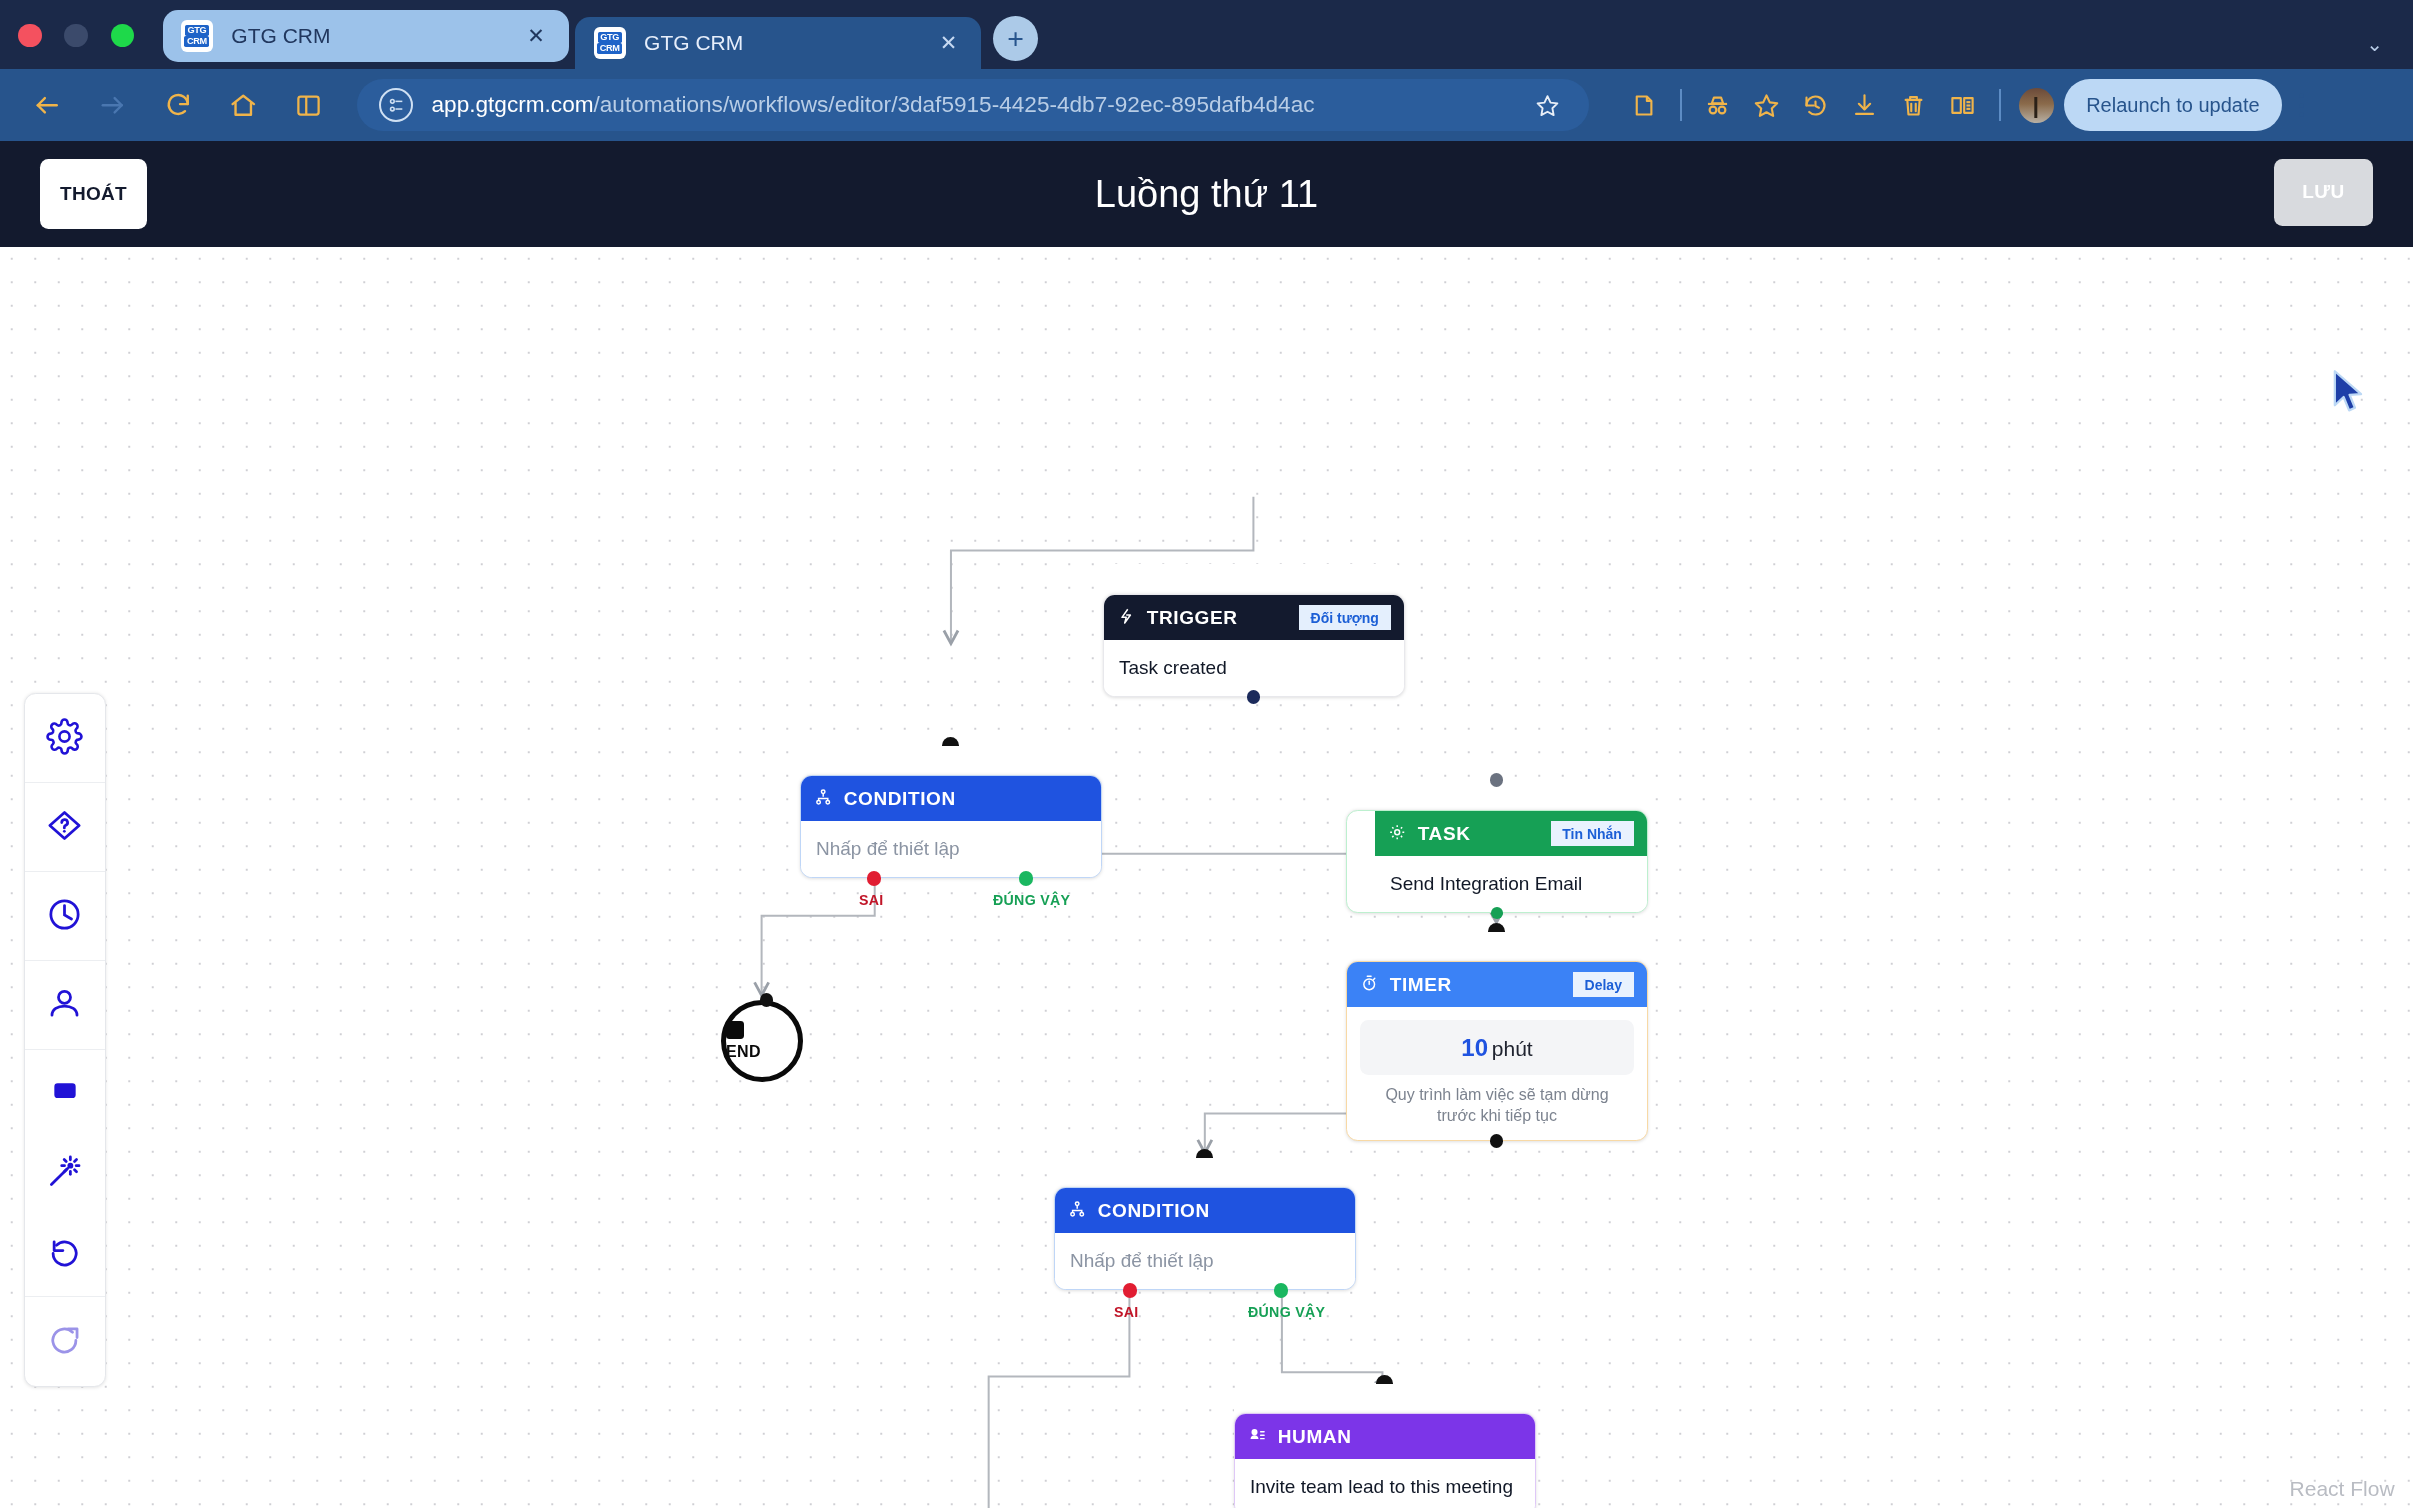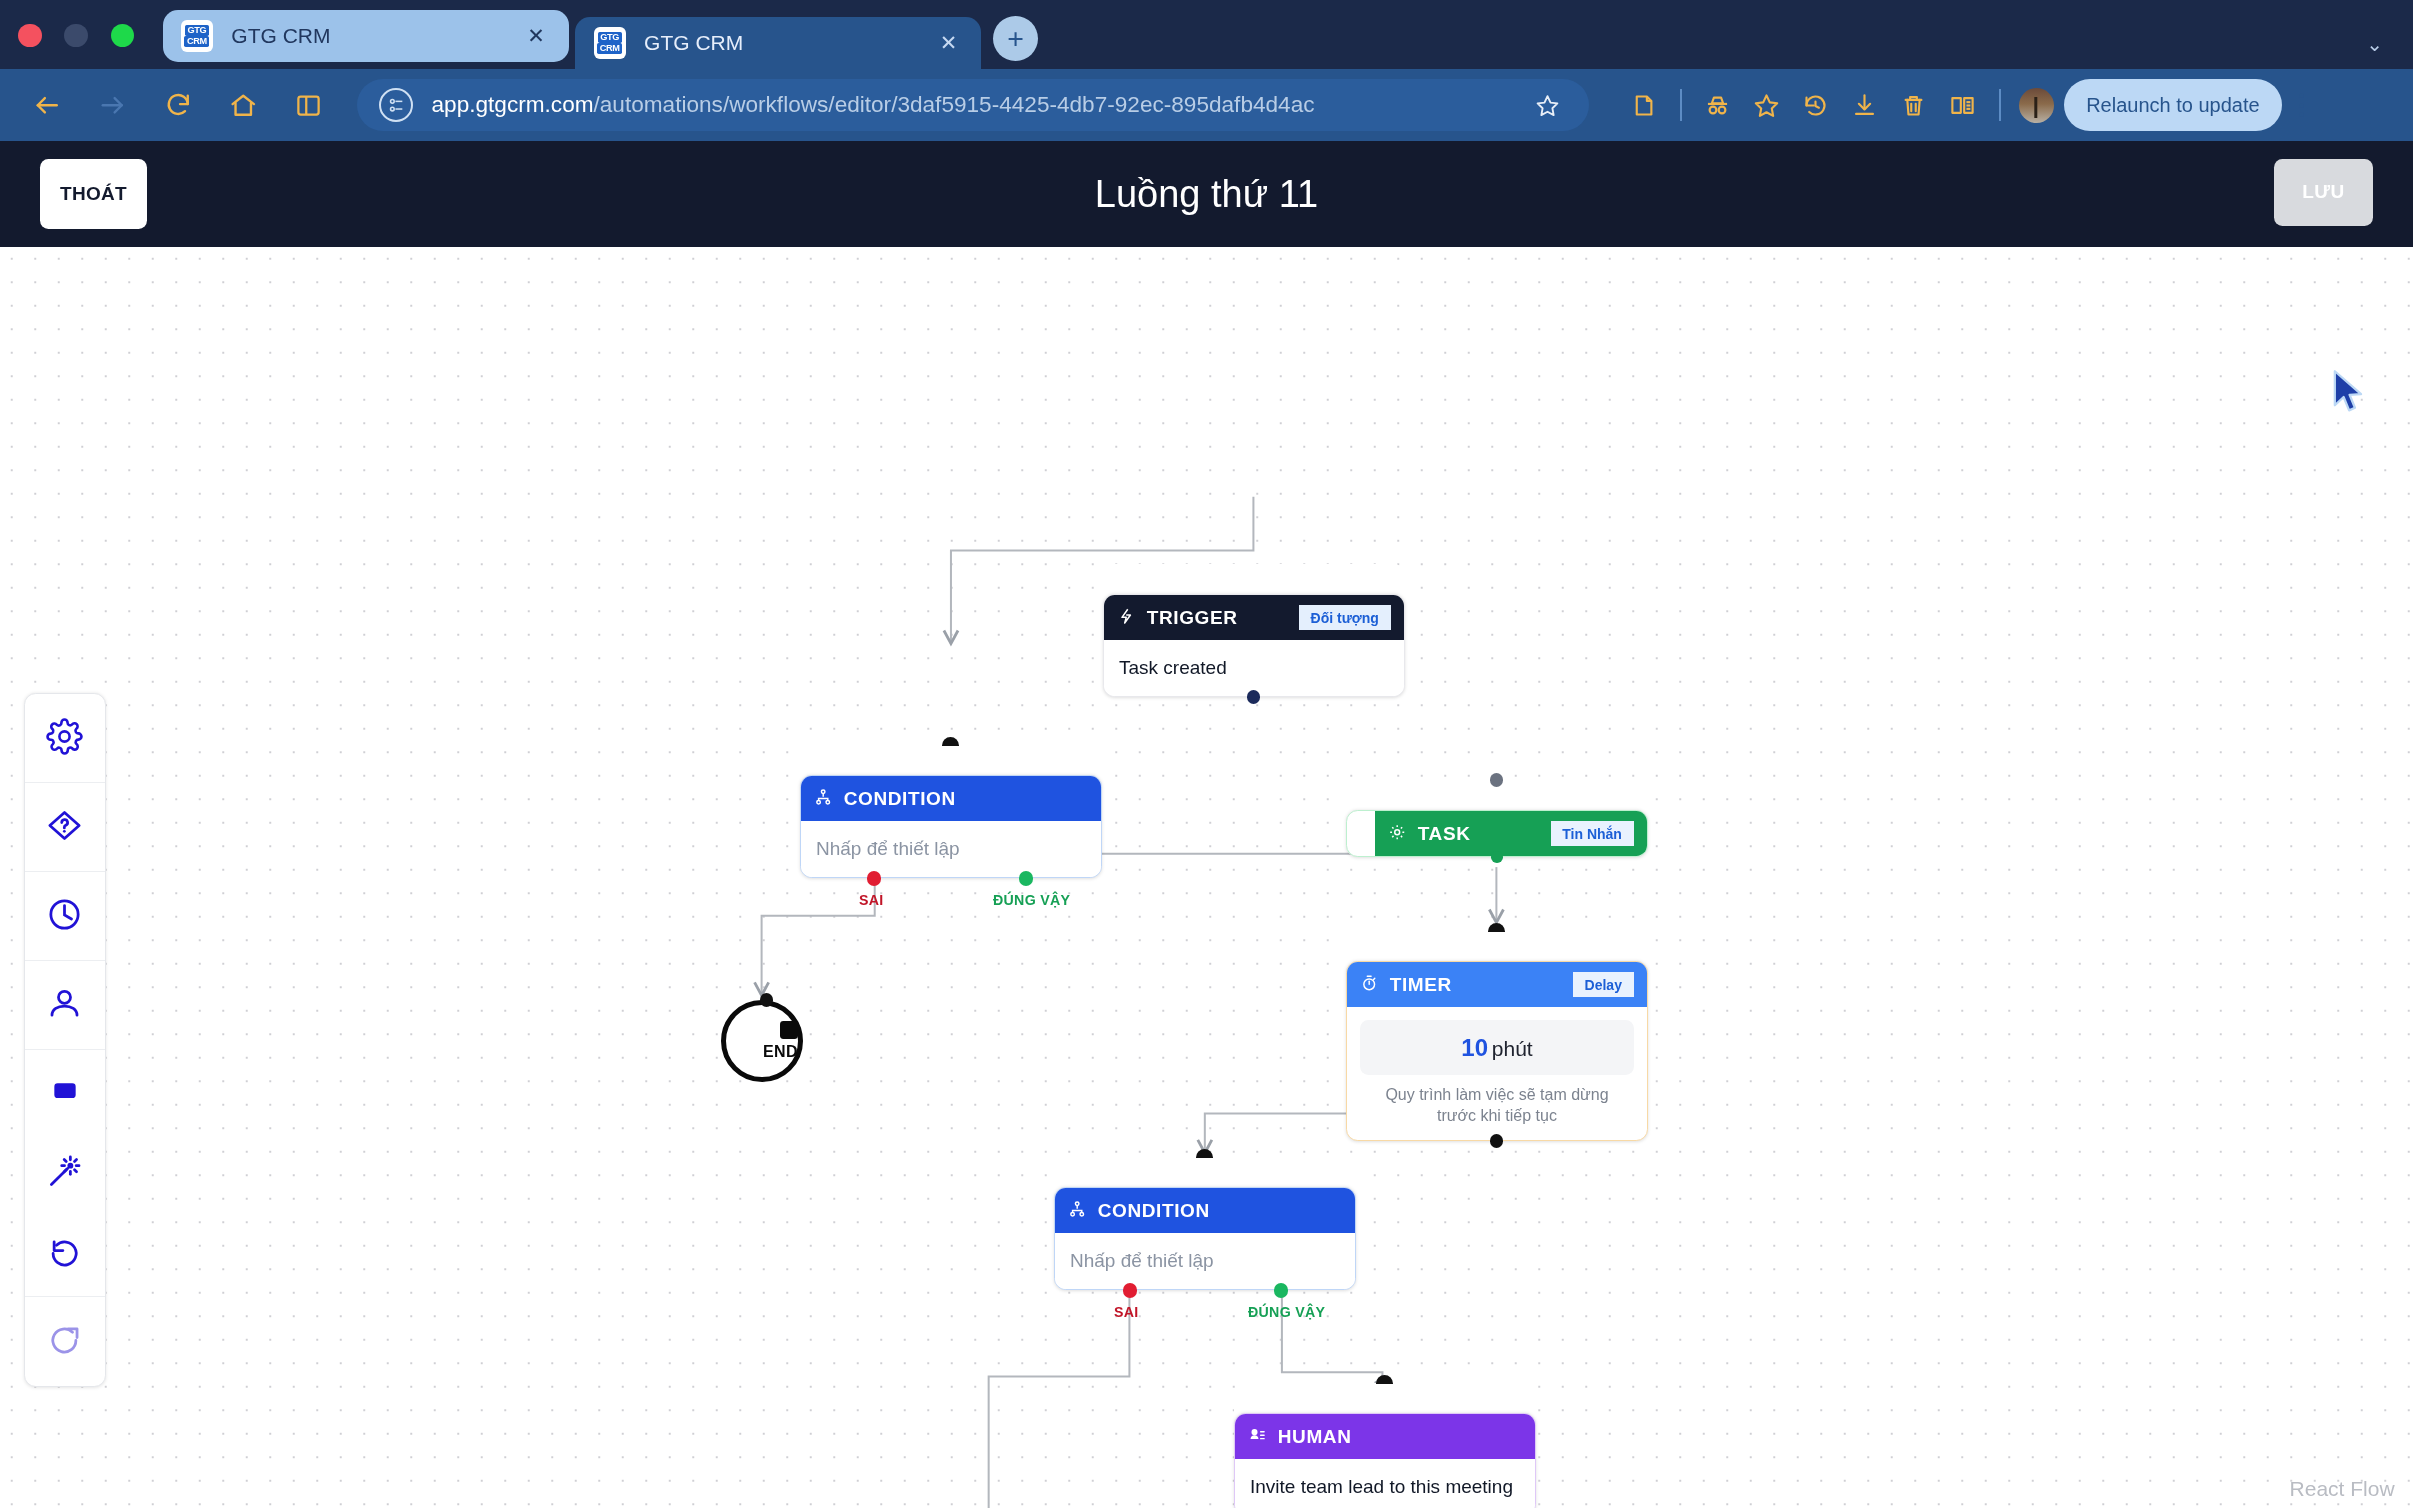--- a/index.html
+++ b/index.html
@@ -191,21 +191,21 @@
   .h-cap { width: 17px; height: 9.2px; background: #111; border-radius: 9.2px 9.2px 0 0; }
 
   .hlabel { position: absolute; font-size: 14.2px; font-weight: bold; letter-spacing: 0.3px; white-space: nowrap; }
   .hlabel.sai { color: #c11528; }
   .hlabel.dung { color: #16a055; }
 
   
   .n-end {
     position: absolute; width: 82px; height: 82px; border-radius: 50%;
     border: 5px solid #0a0a0a; background: #fff;
-    display: flex; flex-direction: column; align-items: flex-end; justify-content: center;
+    display: flex; flex-direction: column; align-items: flex-start; justify-content: center;
   }
   .n-end .sq { width: 18.4px; height: 18.4px; background: #0a0a0a; border-radius: 3.4px; }
   .n-end .lbl { font-size: 16px; font-weight: bold; color: #0a0a0a; margin-top: 4.2px; letter-spacing: 0.4px; }
 
   
   .palette {
     position: absolute; left: 23.5px; top: 446px; width: 82px;
     background: #fff; border: 0.8px solid #e5e7eb; border-radius: 11.7px;
     box-shadow: 0 0.8px 3.4px rgba(0,0,0,.1); overflow: hidden;
   }
@@ -450,20 +450,21 @@
           <div class="node-head">
             <span>
               <svg width="18.4" height="18.4" viewBox="0 0 24 24" fill="none" stroke="#fff" stroke-width="1.9">
                   <circle cx="12" cy="12" r="3.2"></circle>
                   <path d="M12 2.8v2.4M12 18.8v2.4M21.2 12h-2.4M5.2 12H2.8M18.5 5.5l-1.7 1.7M7.2 16.8l-1.7 1.7M18.5 18.5l-1.7-1.7M7.2 7.2L5.5 5.5"></path>
                 </svg>
             </span>
             <span class="ttl">TASK</span>
             <span class="node-badge">Tin Nhắn</span>
           </div>
+          <div class="node-body">Send Integration Email</div>
         </div>
         <div class="h h-dot-green" style="left:145px; bottom:-5.9px;"></div>
       </div>
 
       <div class="node n-timer" style="left:1346px; top:684px;">
         <div class="h h-cap" style="left:142px; top:-8.4px;"></div>
         <div class="card">
           <div class="node-head">
             <span>
               <svg width="18.4" height="18.4" viewBox="0 0 24 24" fill="none" stroke="#fff" stroke-width="1.9" stroke-linecap="round">

